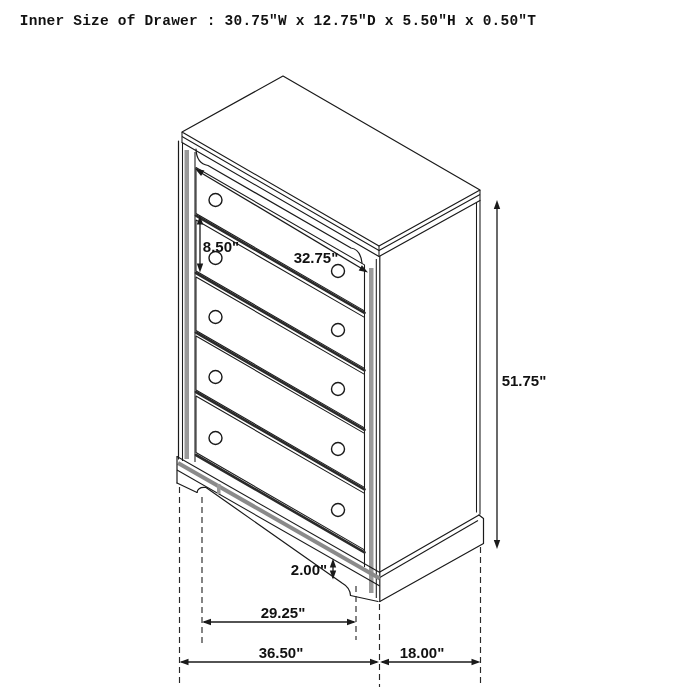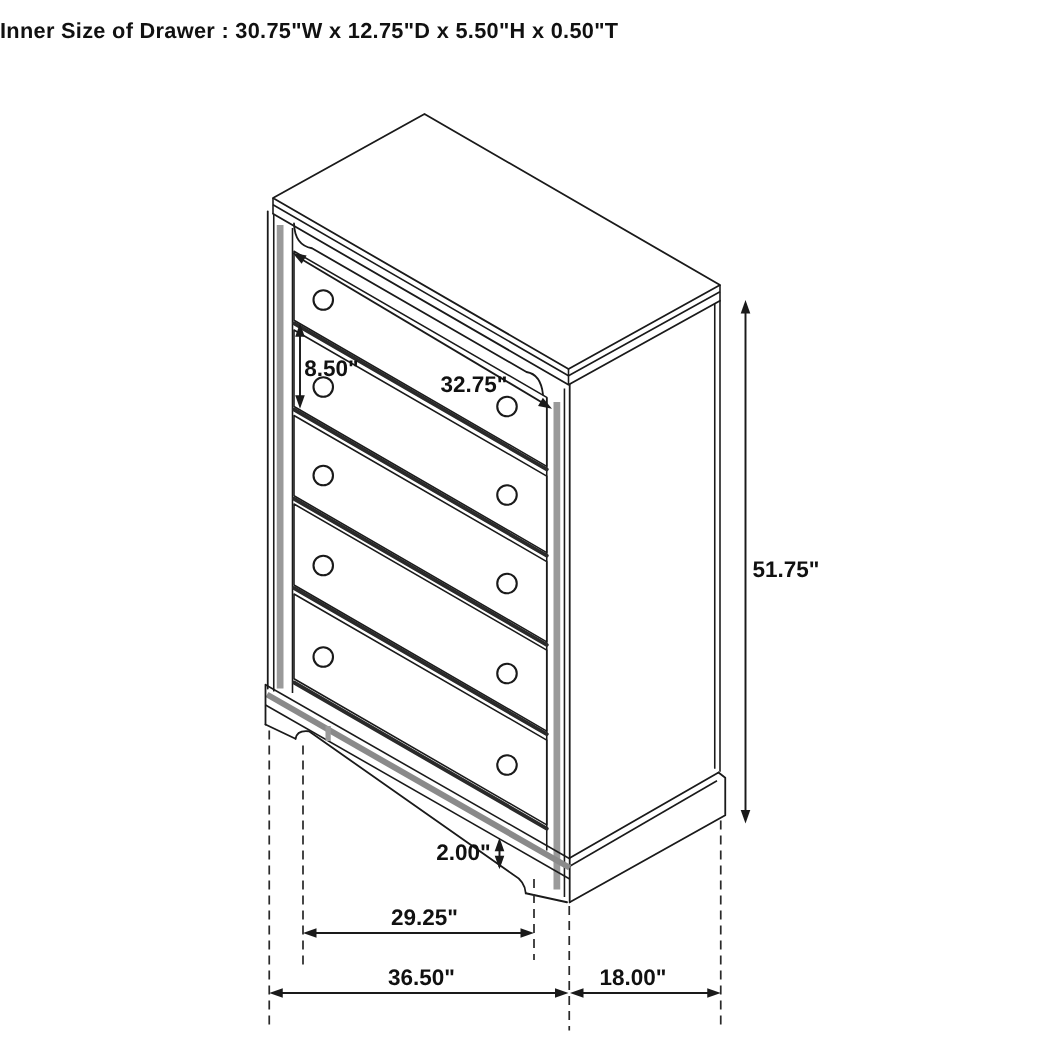--- a/index.html
+++ b/index.html
@@ -1,22 +1,22 @@
 <!DOCTYPE html>
 <html><head>
 <meta charset="utf-8">
 <style>
   html,body{margin:0;padding:0;}
   body{
     width:700px;height:700px;background:#ffffff;position:relative;overflow:hidden;
     font-family:"Liberation Sans", sans-serif;
   }
   .title{
-    position:absolute;top:13px;left:0;width:556px;text-align:left;
-    font-size:14.5px;font-weight:bold;color:#111;letter-spacing:0.2px;
+    position:absolute;top:13px;left:0;width:556px;text-align:center;
+    font-size:14.5px;font-weight:bold;color:#111;letter-spacing:0.2px;font-family:Liberation Mono, monospace;
   }
   .drawing{position:absolute;top:0;left:0;width:700px;height:700px;}
   svg{position:absolute;top:0;left:0;}
   .dim-label{
     position:absolute;transform:translate(-50%,-50%);
     font-size:15px;font-weight:bold;color:#111;white-space:nowrap;
     background:transparent;
   }
   .ln{fill:none;stroke:#1a1a1a;stroke-width:1.2;stroke-linejoin:round;stroke-linecap:round;}
   .ln-thin{fill:none;stroke:#1a1a1a;stroke-width:1.05;stroke-linejoin:round;}

